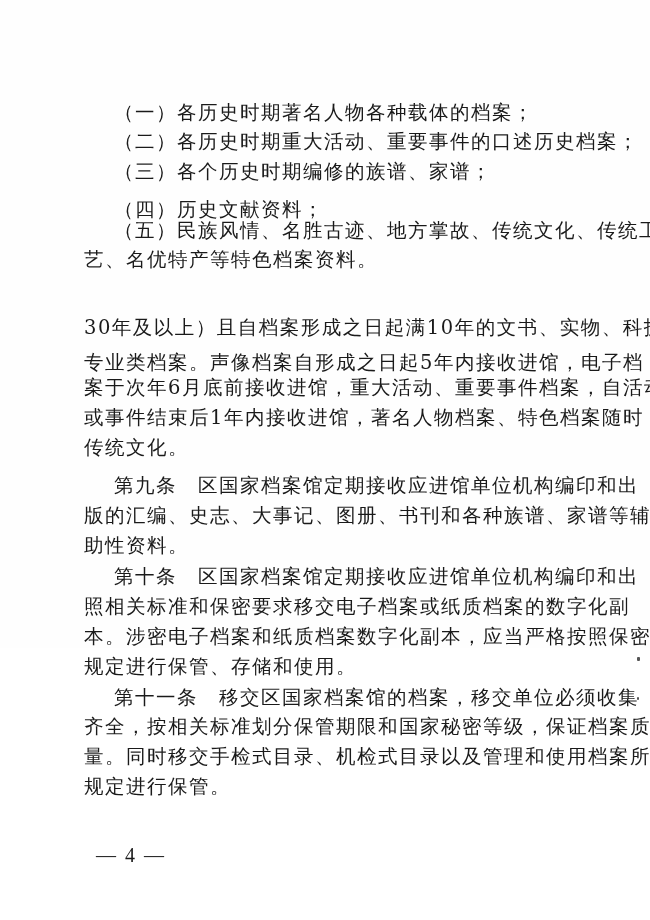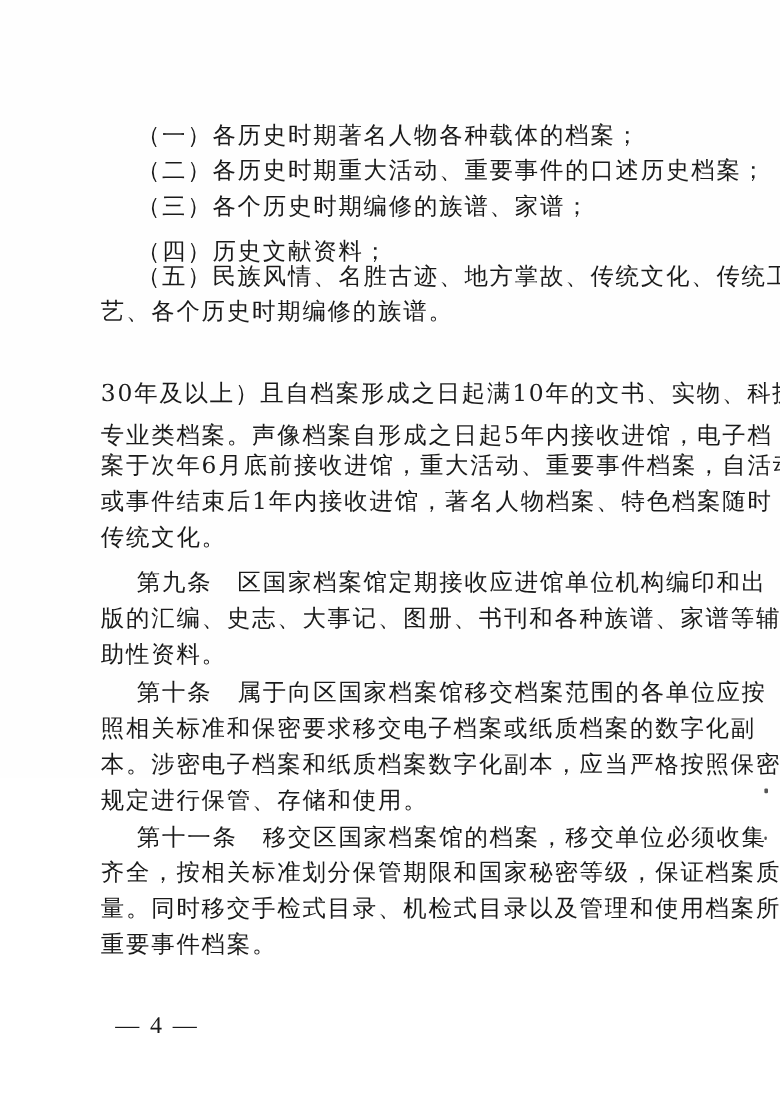--- a/index.html
+++ b/index.html
@@ -16,39 +16,39 @@
   </style>
 </head>
 <body>
 
 <div class="page">
   <div class="line ind" style="top:98px">（一）各历史时期著名人物各种载体的档案；</div>
   <div class="line ind" style="top:127px">（二）各历史时期重大活动、重要事件的口述历史档案；</div>
   <div class="line ind" style="top:157px">（三）各个历史时期编修的族谱、家谱；</div>
   <div class="line ind" style="top:195px">（四）历史文献资料；</div>
   <div class="line ind justify" style="top:216px">（五）民族风情、名胜古迹、地方掌故、传统文化、传统工</div>
-  <div class="line" style="top:245px">艺、各个历史时期编修的族谱。</div>
+  <div class="line" style="top:245px">艺、名优特产等特色档案资料。</div>
 
   <div class="line justify" style="top:313px">30年及以上）且自档案形成之日起满10年的文书、实物、科技、</div>
   <div class="line justify" style="top:348px">专业类档案。声像档案自形成之日起5年内接收进馆，电子档</div>
   <div class="line justify" style="top:373px">案于次年6月底前接收进馆，重大活动、重要事件档案，自活动</div>
   <div class="line justify" style="top:403px">或事件结束后1年内接收进馆，著名人物档案、特色档案随时</div>
   <div class="line" style="top:433px">传统文化。</div>
 
   <div class="line ind justify" style="top:471px">第九条　区国家档案馆定期接收应进馆单位机构编印和出</div>
   <div class="line justify" style="top:501px">版的汇编、史志、大事记、图册、书刊和各种族谱、家谱等辅</div>
   <div class="line" style="top:531px">助性资料。</div>
 
-  <div class="line ind justify" style="top:562px">第十条　属于向区国家档案馆移交档案范围的各单位应按</div>
+  <div class="line ind justify" style="top:562px">第十条　区国家档案馆定期接收应进馆单位机构编印和出</div>
   <div class="line" style="top:592px">照相关标准和保密要求移交电子档案或纸质档案的数字化副</div>
   <div class="line justify" style="top:622px">本。涉密电子档案和纸质档案数字化副本，应当严格按照保密</div>
   <div class="line" style="top:652px">规定进行保管、存储和使用。</div>
 
   <div class="line ind justify" style="top:683px">第十一条　移交区国家档案馆的档案，移交单位必须收集</div>
   <div class="line justify" style="top:712px">齐全，按相关标准划分保管期限和国家秘密等级，保证档案质</div>
   <div class="line justify" style="top:742px">量。同时移交手检式目录、机检式目录以及管理和使用档案所</div>
-  <div class="line" style="top:772px">重要事件档案。</div>
+  <div class="line" style="top:772px">规定进行保管。</div>
 
   <div class="pagenum">— 4 —</div>
 
   <div class="speck" style="left:637px; top:657px;"></div>
   <div class="speck" style="left:637px; top:697px; width:2px; height:3px;"></div>
 </div>
 
 </body></html>

